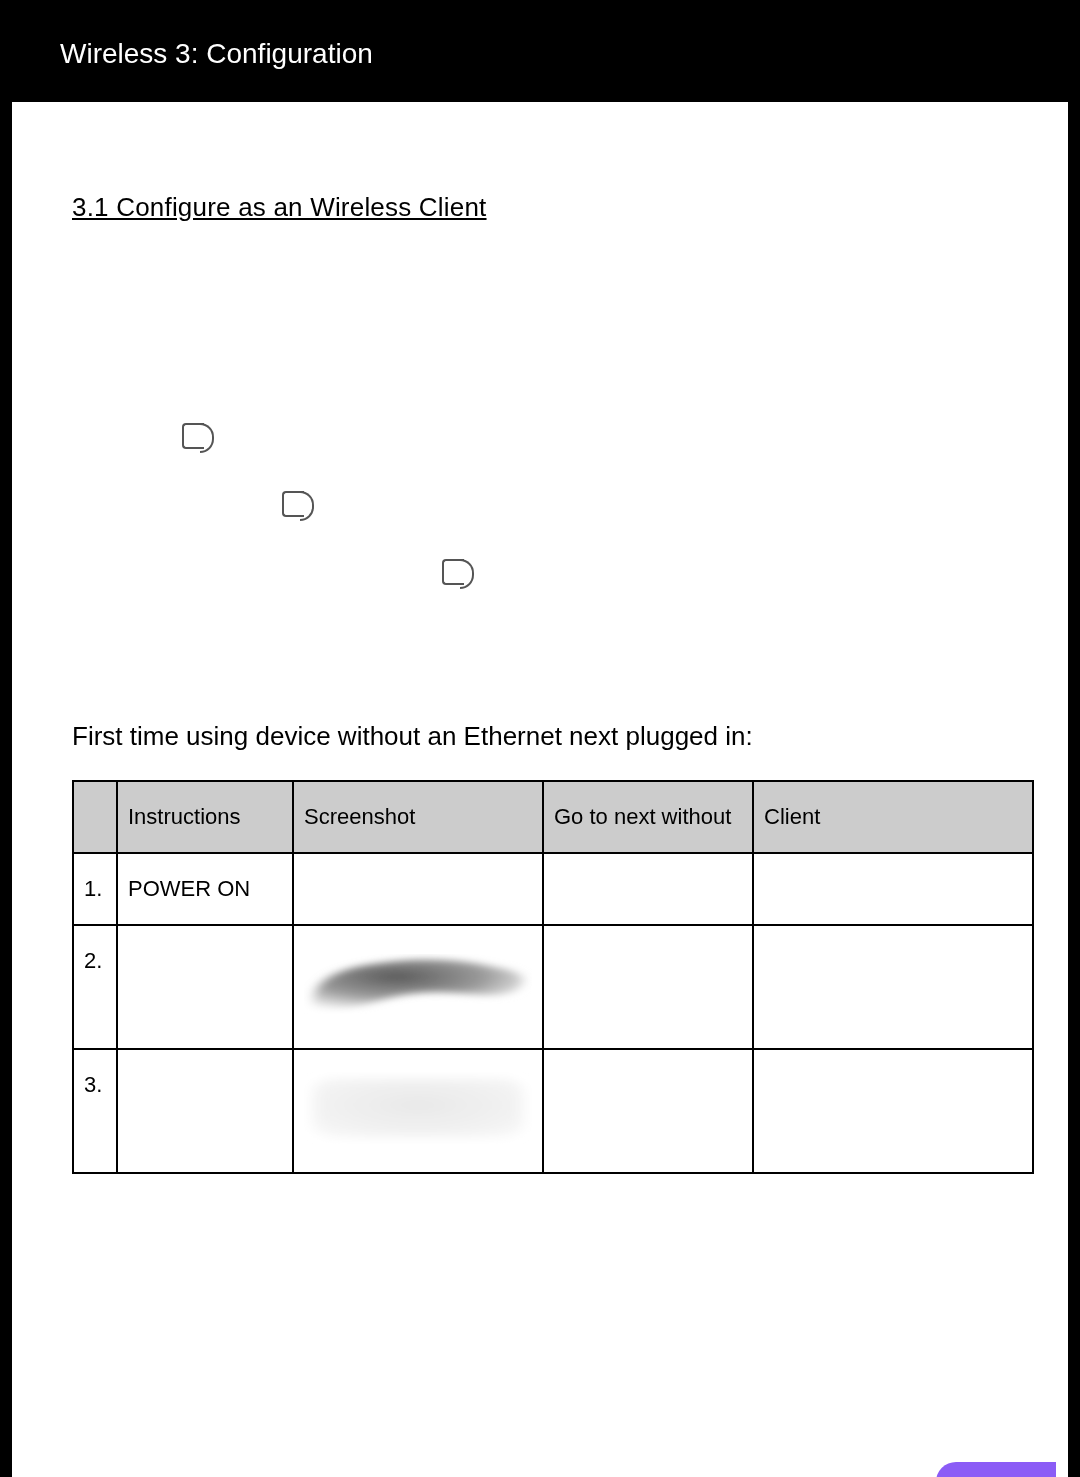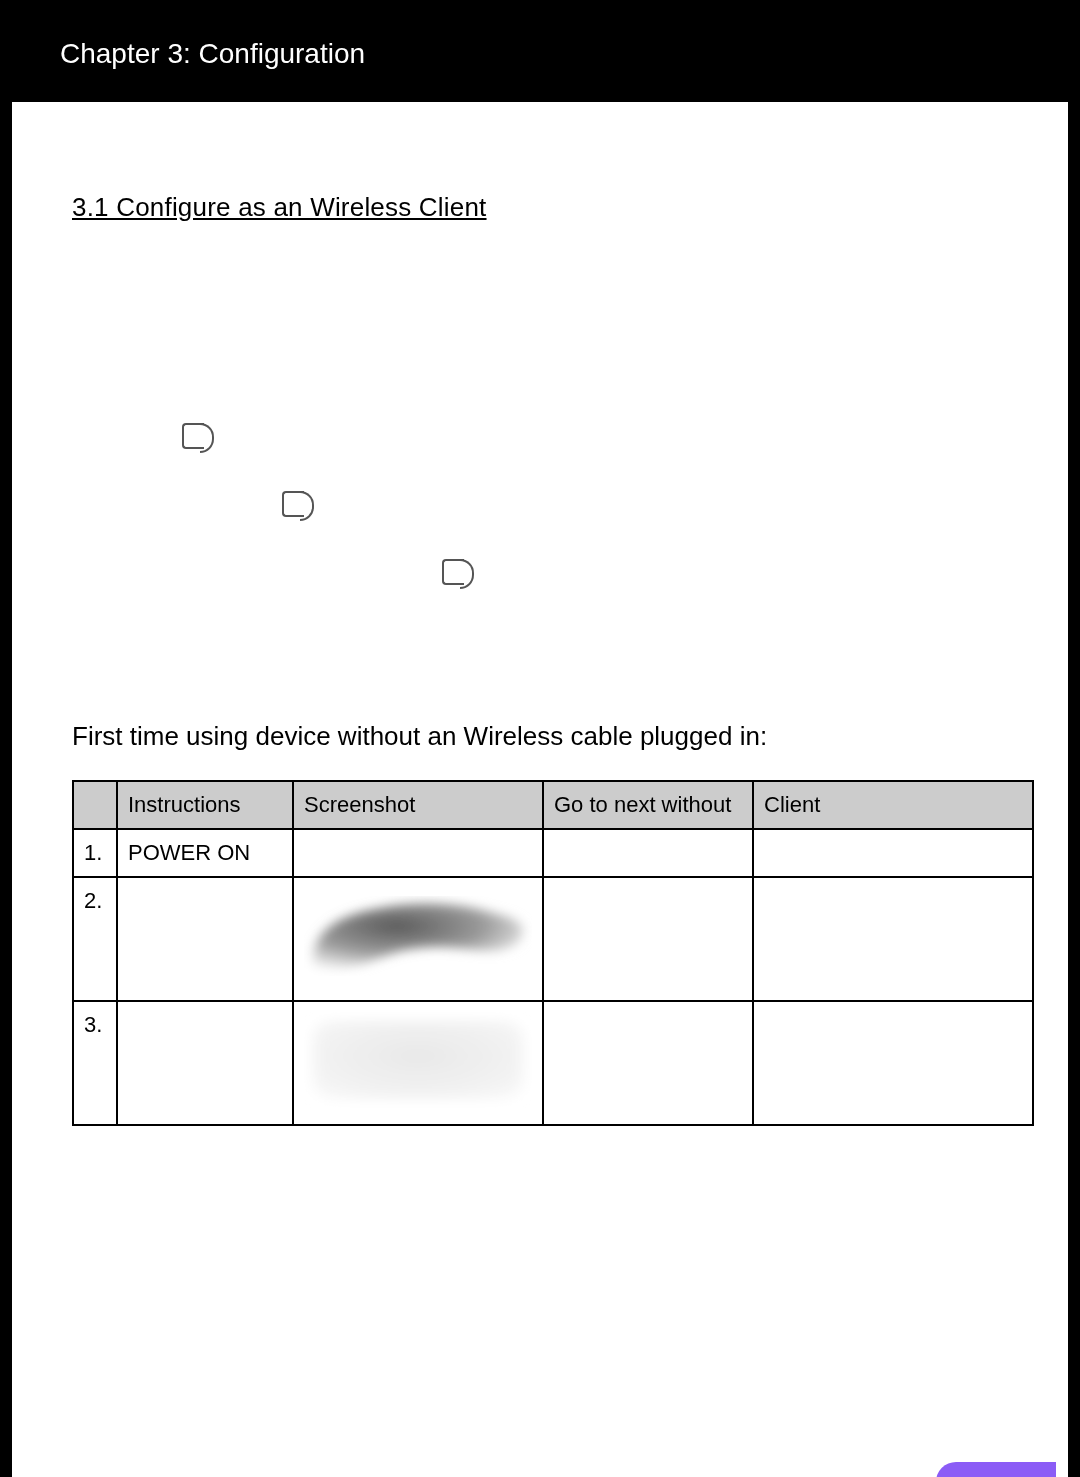--- a/index.html
+++ b/index.html
@@ -60,21 +60,21 @@
   }
   table.steps {
     border-collapse: collapse;
     width: 962px;
   }
   table.steps th, table.steps td {
     border: 2px solid #000;
     font-size: 22px;
     text-align: left;
     vertical-align: top;
-    padding: 10px 10px;
+    padding: 22px 10px;
     font-weight: normal;
   }
   table.steps th {
     background: #ccc;
   }
   .col-num { width: 44px; }
   .col-instr { width: 176px; }
   .col-shot { width: 250px; }
   .col-next { width: 210px; }
   .row2-shot {
@@ -102,34 +102,34 @@
     display: flex;
     align-items: center;
     justify-content: center;
     border-radius: 20px 0 0 0;
   }
 </style>
 </head>
 <body>
 
 <div class="header">
-  <span>Chapter 3: Configuration</span>
+  <span>Wireless 3: Configuration</span>
 </div>
 
 <div class="page">
 
   <div class="section-heading">3.1 Configure as an Wireless Client   </div>
 
   <div class="diagram-area">
     <div class="shape" style="left:110px; top:180px;"></div>
     <div class="shape" style="left:210px; top:248px;"></div>
     <div class="shape" style="left:370px; top:316px;"></div>
   </div>
 
-  <div class="intro-line">First time using device without an Wireless cable plugged in:</div>
+  <div class="intro-line">First time using device without an Ethernet next plugged in:</div>
 
   <table class="steps">
     <thead>
       <tr>
         <th class="col-num"></th>
         <th class="col-instr">Instructions</th>
         <th class="col-shot">Screenshot</th>
         <th class="col-next">Go to next without</th>
         <th>Client</th>
       </tr>

